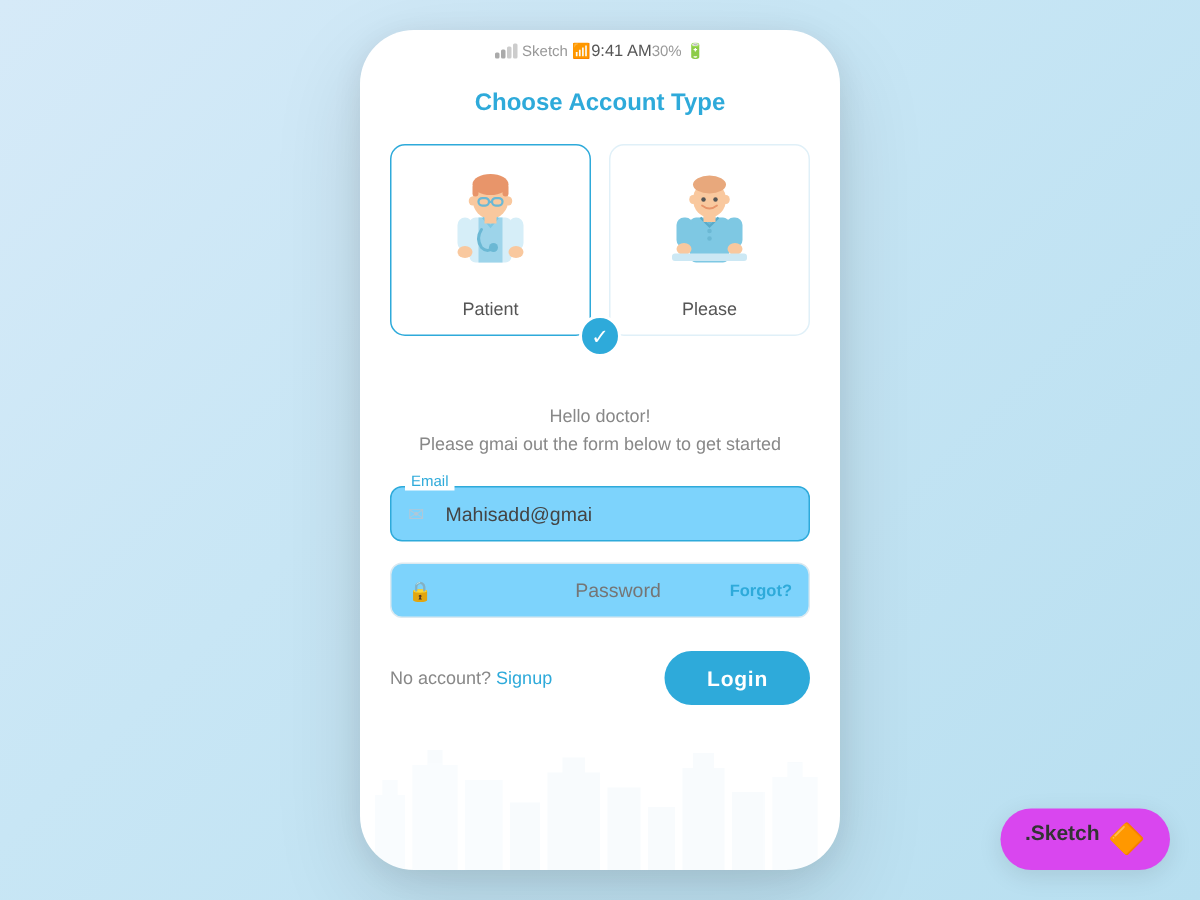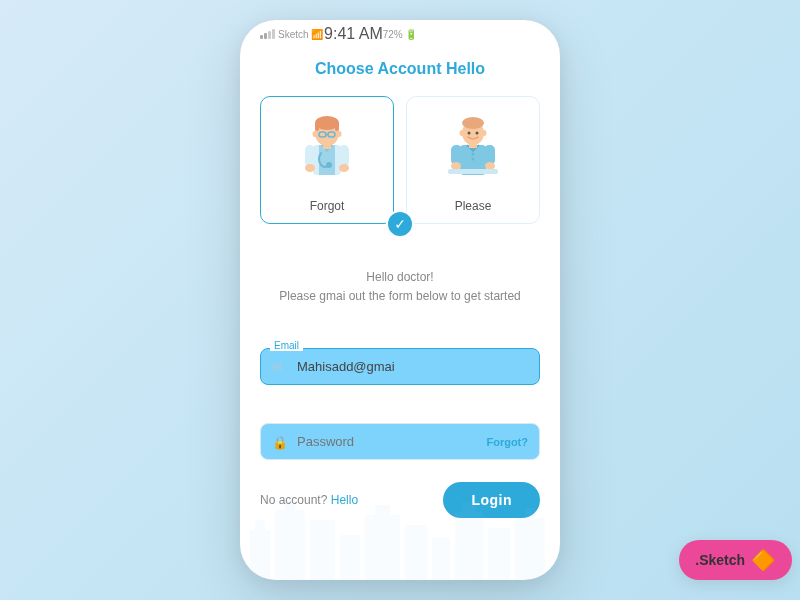--- a/index.html
+++ b/index.html
@@ -29,27 +29,27 @@
       flex-direction: column;
       align-items: center;
     }
 
     
     .phone-status {
       width: 100%;
       height: 28px;
       display: flex;
       align-items: center;
-      justify-content: flex-start;
+      justify-content: center;
       padding: 0 20px;
       flex-shrink: 0;
     }
 
     .phone-status-left { font-size: 10px; color: #999; display: flex; align-items: center; gap: 3px; }
-    .phone-status-center { font-size: 16px; color: #555; font-weight: 500; }
+    .phone-status-center { font-size: 11px; color: #555; font-weight: 500; }
     .phone-status-right { font-size: 10px; color: #999; display: flex; align-items: center; gap: 3px; }
 
     .signal-dots { display: flex; gap: 1px; align-items: flex-end; }
     .signal-dot { background: #aaa; border-radius: 1px; }
 
     
     .phone-content {
       flex: 1;
       width: 100%;
       padding: 0 20px 20px;
@@ -135,21 +135,20 @@
       color: #888;
       line-height: 1.6;
       margin-bottom: 18px;
     }
 
     
     .form-group {
       width: 100%;
       margin-bottom: 14px;
       position: relative;
-      margin-top: 24px;
     }
 
     .form-label-float {
       position: absolute;
       top: -8px;
       left: 10px;
       font-size: 10px;
       color: #2eaada;
       background: #fff;
       padding: 0 4px;
@@ -162,20 +161,21 @@
       border-radius: 8px;
       padding: 10px 12px 10px 36px;
       font-size: 13px;
       color: #444;
       outline: none;
       background: #7dd3fc;
     }
 
     .form-input.plain {
       border-color: #dce9f0;
+      text-align: center;
     }
 
     .input-icon {
       position: absolute;
       left: 12px;
       top: 50%;
       transform: translateY(-50%);
       color: #b0c8d8;
       font-size: 13px;
     }
@@ -229,26 +229,26 @@
       left: 0;
       right: 0;
       height: 80px;
       opacity: 0.06;
     }
 
     
     .sketch-badge {
       position: absolute;
       bottom: 20px;
-      right: 8px;
-      background: #ec4899;
+      right: 20px;
+      background: #d946ef;
       border-radius: 30px;
       padding: 8px 16px;
       display: flex;
-      align-items: center;
+      align-items: flex-start;
       gap: 6px;
       box-shadow: 0 4px 16px rgba(0,0,0,0.1);
     }
 
     .sketch-text {
       font-size: 14px;
       font-weight: 700;
       color: #333;
     }
 
@@ -269,27 +269,27 @@
         <span class="signal-dot" style="width:3px;height:4px;"></span>
         <span class="signal-dot" style="width:3px;height:6px;"></span>
         <span class="signal-dot" style="width:3px;height:8px;background:#ccc;"></span>
         <span class="signal-dot" style="width:3px;height:10px;background:#ccc;"></span>
       </span>
       <span>Sketch</span>
       <span style="font-size:10px;">📶</span>
     </div>
     <div class="phone-status-center">9:41 AM</div>
     <div class="phone-status-right">
-      <span>72%</span>
+      <span>30%</span>
       <span style="font-size:10px;">🔋</span>
     </div>
   </div>
 
   <div class="phone-content">
-    <div class="page-title">Choose Account Hello</div>
+    <div class="page-title">Choose Account Type</div>
 
     <div class="account-cards">
 
       <div class="account-card selected">
         <div class="card-avatar">
           <svg class="doctor-svg" viewBox="0 0 60 72" fill="none" xmlns="http://www.w3.org/2000/svg">
 
             <ellipse cx="30" cy="18" rx="12" ry="13" fill="#f9c89e"></ellipse>
 
             <ellipse cx="30" cy="8" rx="12" ry="7" fill="#e8956a"></ellipse>
@@ -314,21 +314,21 @@
 
             <ellipse cx="13" cy="53" rx="5" ry="4" fill="#f9c89e"></ellipse>
             <ellipse cx="47" cy="53" rx="5" ry="4" fill="#f9c89e"></ellipse>
 
             <rect x="26" y="28" width="8" height="6" fill="#f9c89e"></rect>
 
             <ellipse cx="18" cy="19" rx="2.5" ry="3" fill="#f9c89e"></ellipse>
             <ellipse cx="42" cy="19" rx="2.5" ry="3" fill="#f9c89e"></ellipse>
           </svg>
         </div>
-        <div class="card-label">Forgot</div>
+        <div class="card-label">Patient</div>
       </div>
 
       <div class="check-badge">✓</div>
 
       <div class="account-card">
         <div class="card-avatar">
           <svg class="patient-svg" viewBox="0 0 60 72" fill="none" xmlns="http://www.w3.org/2000/svg">
 
             <ellipse cx="30" cy="18" rx="11" ry="12" fill="#f9c89e"></ellipse>
 
@@ -378,21 +378,21 @@
 
     <div class="form-group">
       <span class="input-icon">🔒</span>
       <input type="password" class="form-input plain" placeholder="Password" style="">
       <span class="forgot-link">Forgot?</span>
     </div>
 
     <div class="bottom-row">
       <div class="no-account-text">
         <span>No account?</span>
-        <span class="signup-link">Hello</span>
+        <span class="signup-link">Signup</span>
       </div>
       <button class="login-btn">Login</button>
     </div>
 
     <svg class="phone-city" viewBox="0 0 320 80" xmlns="http://www.w3.org/2000/svg">
       <rect x="10" y="30" width="20" height="50" fill="#90c8e0"></rect>
       <rect x="15" y="20" width="10" height="15" fill="#90c8e0"></rect>
       <rect x="35" y="10" width="30" height="70" fill="#90c8e0"></rect>
       <rect x="45" y="0" width="10" height="15" fill="#90c8e0"></rect>
       <rect x="70" y="20" width="25" height="60" fill="#90c8e0"></rect>

